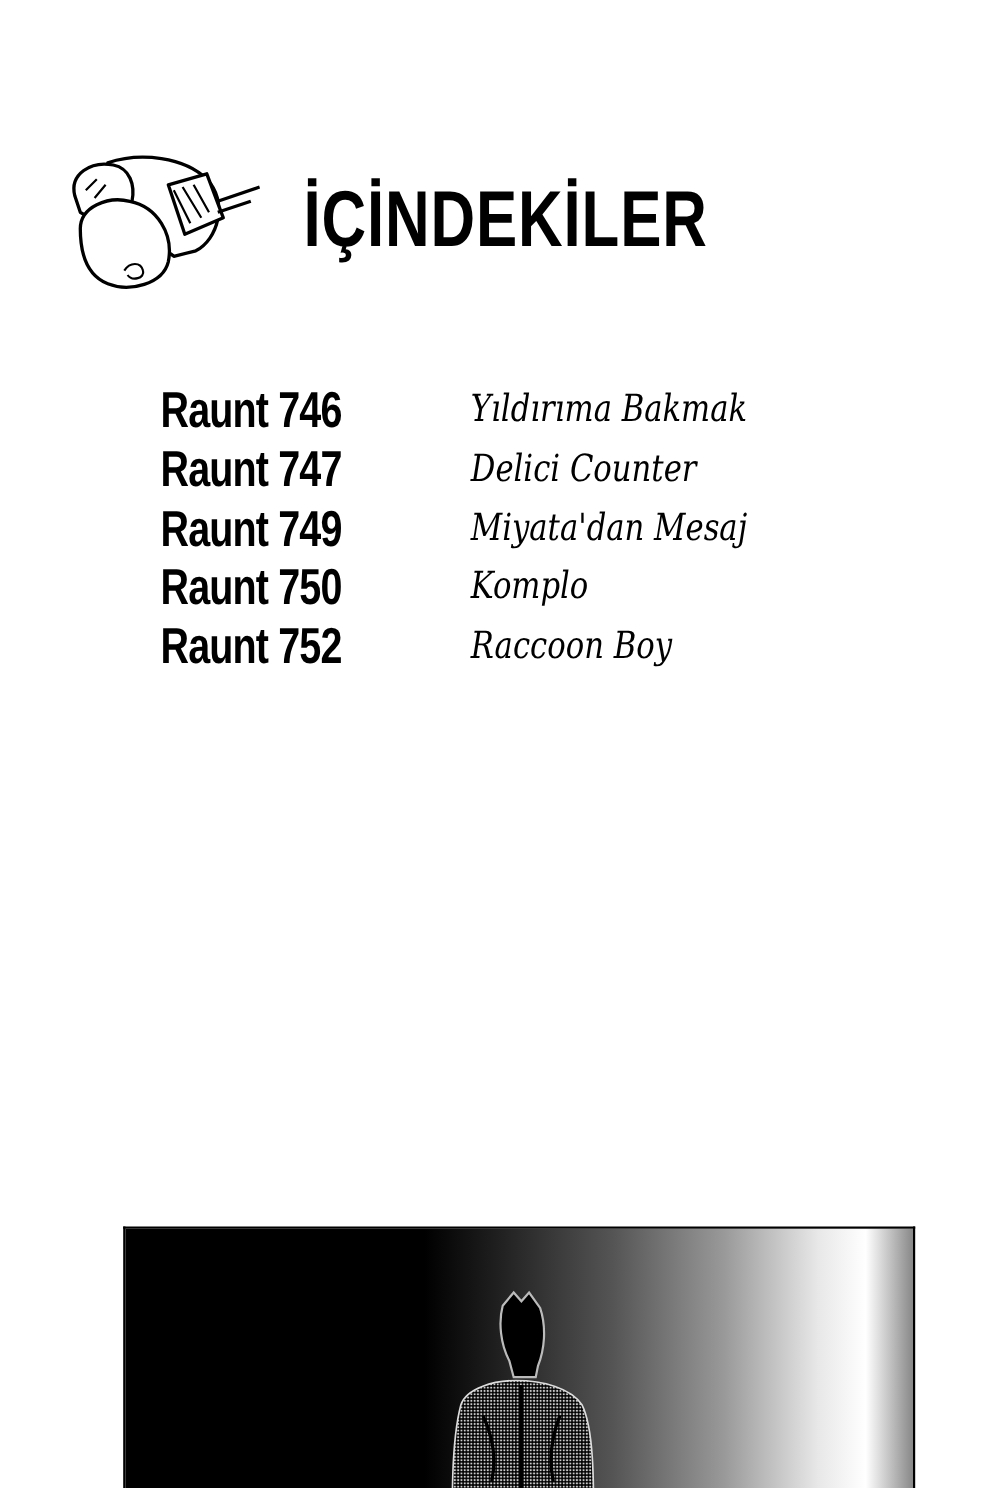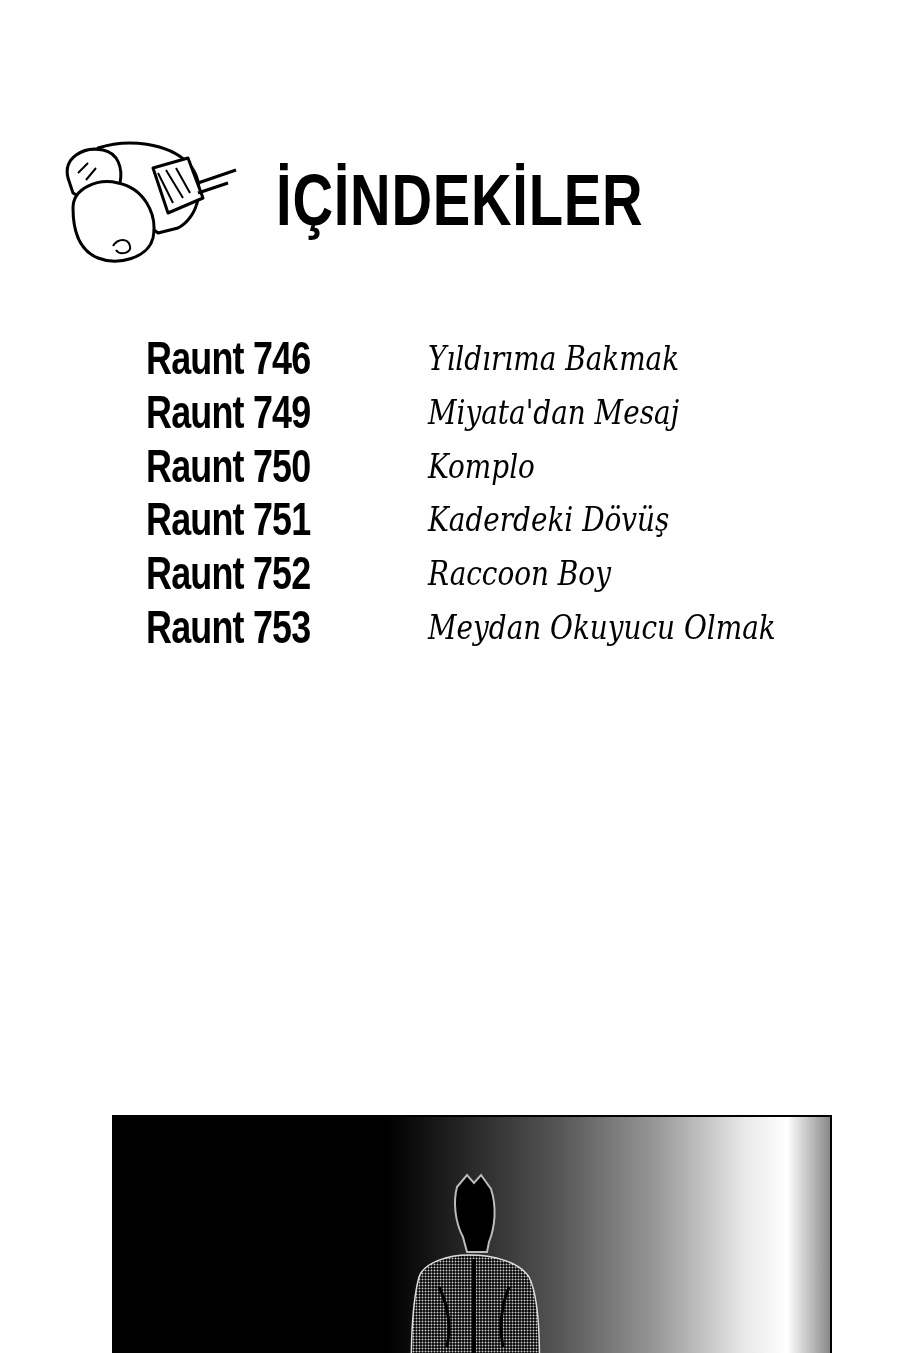--- a/index.html
+++ b/index.html
@@ -1,19 +1,19 @@
 <!DOCTYPE html>
 <html><head>
 <meta charset="utf-8">
 <style>
   html, body { margin:0; padding:0; }
   body { width:900px; height:1353px; background:#ffffff; position:relative; overflow:hidden; font-family:"Liberation Sans", sans-serif; }
   .gloves { position:absolute; left:58px; top:138px; width:185px; height:130px; }
   .title { position:absolute; left:276px; top:160px; font-family:"Liberation Sans", sans-serif; font-weight:bold; font-size:72px; line-height:80px; color:#000; transform:scaleX(0.78); transform-origin:left top; letter-spacing:1px; }
-  .toc { position:absolute; left:146px; top:331px; width:700px; }
+  .toc { position:absolute; left:146px; top:345px; width:700px; }
   .row { position:relative; height:53.8px; }
   .num { position:absolute; left:0; top:0; font-family:"Liberation Sans", sans-serif; font-weight:bold; font-size:46px; line-height:54px; color:#000; transform:scaleX(0.78); transform-origin:left top; letter-spacing:-1px; white-space:nowrap; }
   .name { position:absolute; left:282px; top:2px; font-family:"DejaVu Serif", serif; font-style:italic; font-size:34px; line-height:50px; color:#000; transform:scaleX(0.82); transform-origin:left top; white-space:nowrap; }
   .panel { position:absolute; left:112px; top:1115px; width:716px; height:260px; border:2px solid #000; border-bottom:none;
     background: linear-gradient(90deg, #000 0%, #000 38%, #222 48%, #555 62%, #999 76%, #e8e8e8 88%, #fff 94%, #888 100%); overflow:hidden; }
   .figure { position:absolute; left:265px; top:50px; width:200px; height:260px; }
 </style>
 </head>
 <body>
 
@@ -34,38 +34,34 @@
 </svg>
 
 <div class="title">İÇİNDEKİLER</div>
 
 <div class="toc">
   <div class="row">
       <span class="num">Raunt 746</span>
       <span class="name">Yıldırıma Bakmak</span>
     </div>
   <div class="row">
+      <span class="num">Raunt 747</span>
+      <span class="name">Delici Counter</span>
+    </div>
+  <div class="row">
       <span class="num">Raunt 749</span>
       <span class="name">Miyata'dan Mesaj</span>
     </div>
   <div class="row">
       <span class="num">Raunt 750</span>
       <span class="name">Komplo</span>
     </div>
   <div class="row">
-      <span class="num">Raunt 751</span>
-      <span class="name">Kaderdeki Dövüş</span>
-    </div>
-  <div class="row">
       <span class="num">Raunt 752</span>
       <span class="name">Raccoon Boy</span>
-    </div>
-  <div class="row">
-      <span class="num">Raunt 753</span>
-      <span class="name">Meydan Okuyucu Olmak</span>
     </div>
 </div>
 
 <div class="panel">
   <svg class="figure" viewBox="0 0 200 260">
     <defs>
       <pattern id="dots" width="3" height="3" patternUnits="userSpaceOnUse">
         <rect width="3" height="3" fill="#000"></rect>
         <circle cx="1.5" cy="1.5" r="1" fill="#ccc"></circle>
       </pattern>

